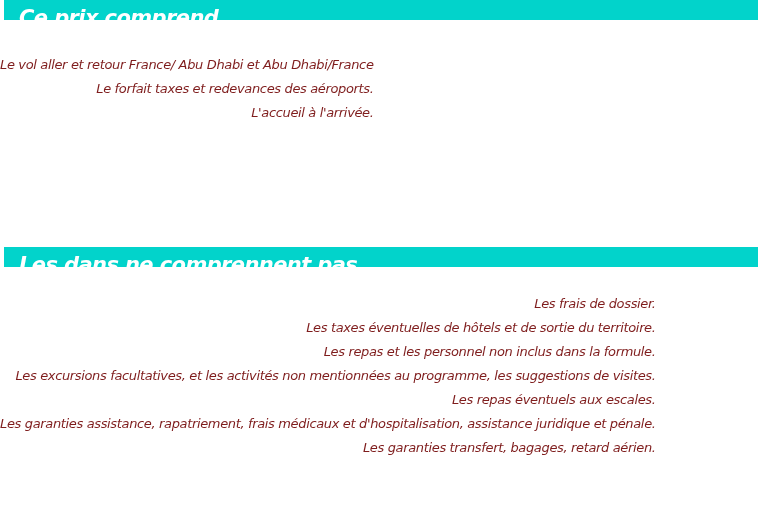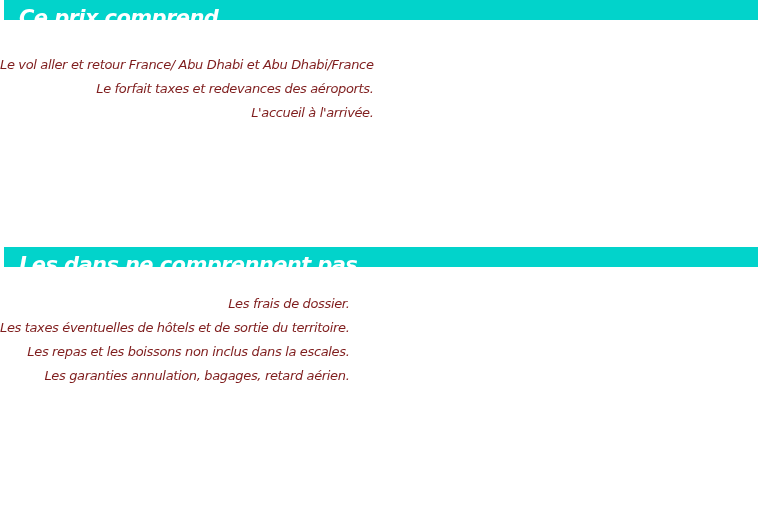--- a/index.html
+++ b/index.html
@@ -68,15 +68,18 @@
   <li>Le forfait taxes et redevances des aéroports.</li>
   <li>L'accueil à l'arrivée.</li>
 </ul>
 
 <div class="section-header" id="sec2">
   <h2>Les dans ne comprennent pas</h2>
 </div>
 <ul class="list" id="list2">
   <li>Les frais de dossier.</li>
   <li>Les taxes éventuelles de hôtels et de sortie du territoire.</li>
-  <li>Les repas et les boissons non inclus dans la escales.</li>
-  <li>Les garanties annulation, bagages, retard aérien.</li>
+  <li>Les repas et les personnel non inclus dans la formule.</li>
+  <li>Les excursions facultatives, et les activités non mentionnées au programme, les suggestions de visites.</li>
+  <li>Les repas éventuels aux escales.</li>
+  <li>Les garanties assistance, rapatriement, frais médicaux et d'hospitalisation, assistance juridique et pénale.</li>
+  <li>Les garanties transfert, bagages, retard aérien.</li>
 </ul>
 
 </body></html>

